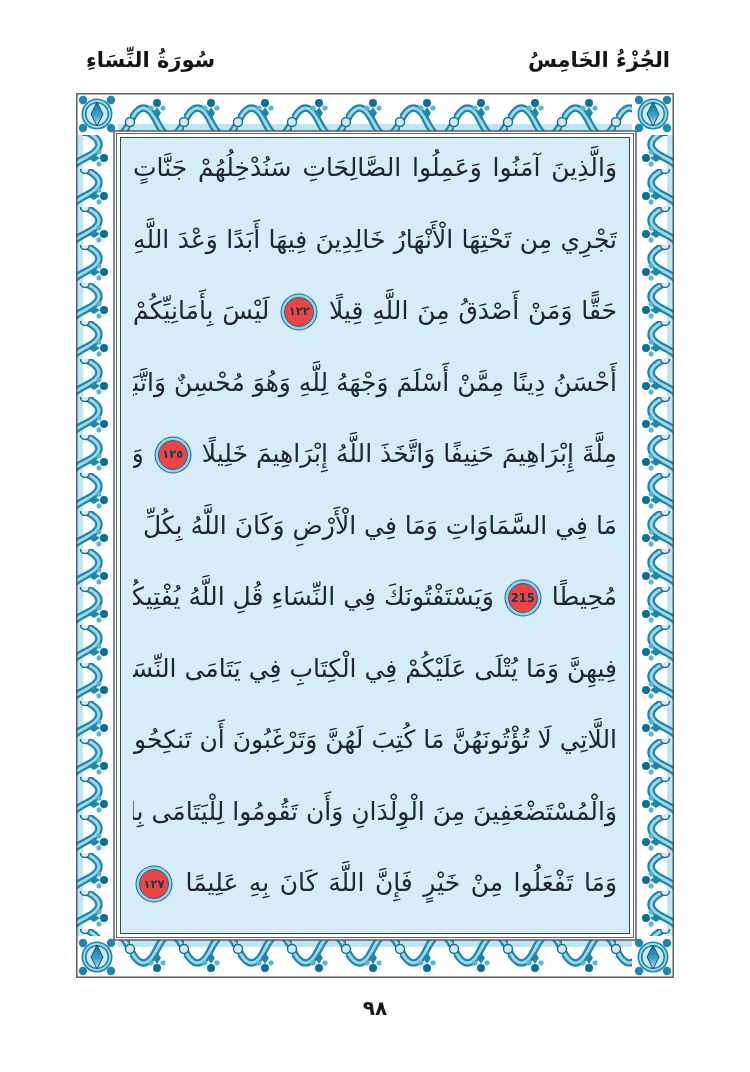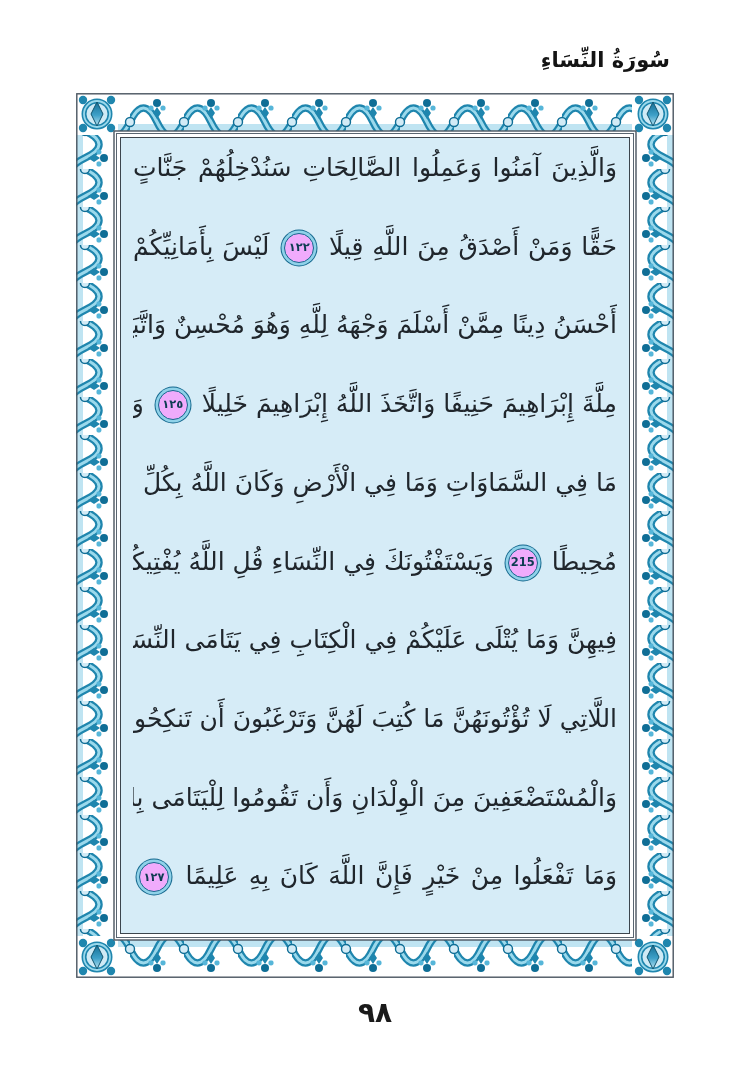--- a/index.html
+++ b/index.html
@@ -49,40 +49,41 @@
     white-space:nowrap;
     overflow:hidden;
   }
   .qtext { letter-spacing:0; }
 
   
   .ayah-marker {
     display:inline-flex; align-items:center; justify-content:center;
     width:30px; height:30px;
     border-radius:50%;
-    background:#f0abfc;
+    background:#ef4444;
     border:1.5px solid #15688e;
     box-shadow:0 0 0 2.5px #8fd2e9, 0 0 0 3.5px #15688e;
     font-size:11.5px; font-weight:bold; color:#0e3c52;
     vertical-align:middle;
     margin:0 6px;
     line-height:1;
   }
 
   
   .page-number {
     position:absolute; top:996px; left:0; width:100%;
     text-align:center;
-    font-size:28px; font-weight:bold; color:#1a1a1a;
+    font-size:20px; font-weight:bold; color:#1a1a1a;
   }
 </style>
 </head>
 <body>
 
 <div class="page-header">
+  <span>الجُزْءُ الخَامِسُ</span>
   <span>سُورَةُ النِّسَاءِ</span>
 </div>
 
 <div class="frame-wrap">
 
   <svg class="frame-svg" width="598" height="885" viewBox="0 0 598 885" xmlns="http://www.w3.org/2000/svg">
     <defs>
       <linearGradient id="bgrad" x1="0" y1="0" x2="0" y2="1">
         <stop offset="0" stop-color="#166f95"></stop>
         <stop offset="0.55" stop-color="#3ea0c8"></stop>
@@ -138,20 +139,21 @@
     <use href="#cornerMotif" x="0" y="843"></use>
     <use href="#cornerMotif" x="556" y="843"></use>
 
     <rect x="0.8" y="0.8" width="596.4" height="883.4" fill="none" stroke="#4a5560" stroke-width="1.4"></rect>
     <rect x="38" y="38" width="522" height="809" fill="none" stroke="#4a5560" stroke-width="1.4"></rect>
   </svg>
 
   <div class="text-panel">
     <div class="quran-lines">
         <div class="quran-line"><span class="qtext">وَالَّذِينَ آمَنُوا وَعَمِلُوا الصَّالِحَاتِ سَنُدْخِلُهُمْ جَنَّاتٍ</span></div>
+        <div class="quran-line"><span class="qtext">تَجْرِي مِن تَحْتِهَا الْأَنْهَارُ خَالِدِينَ فِيهَا أَبَدًا وَعْدَ اللَّهِ</span></div>
         <div class="quran-line"><span class="qtext">حَقًّا وَمَنْ أَصْدَقُ مِنَ اللَّهِ قِيلًا </span><span class="ayah-marker">١٢٢</span><span class="qtext"> لَيْسَ بِأَمَانِيِّكُمْ</span></div>
         <div class="quran-line"><span class="qtext">أَحْسَنُ دِينًا مِمَّنْ أَسْلَمَ وَجْهَهُ لِلَّهِ وَهُوَ مُحْسِنٌ وَاتَّبَعَ</span></div>
         <div class="quran-line"><span class="qtext">مِلَّةَ إِبْرَاهِيمَ حَنِيفًا وَاتَّخَذَ اللَّهُ إِبْرَاهِيمَ خَلِيلًا </span><span class="ayah-marker">١٢٥</span><span class="qtext"> وَلِلَّهِ</span></div>
         <div class="quran-line"><span class="qtext">مَا فِي السَّمَاوَاتِ وَمَا فِي الْأَرْضِ وَكَانَ اللَّهُ بِكُلِّ شَيْءٍ</span></div>
         <div class="quran-line"><span class="qtext">مُحِيطًا </span><span class="ayah-marker">215</span><span class="qtext"> وَيَسْتَفْتُونَكَ فِي النِّسَاءِ قُلِ اللَّهُ يُفْتِيكُمْ</span></div>
         <div class="quran-line"><span class="qtext">فِيهِنَّ وَمَا يُتْلَى عَلَيْكُمْ فِي الْكِتَابِ فِي يَتَامَى النِّسَاءِ</span></div>
         <div class="quran-line"><span class="qtext">اللَّاتِي لَا تُؤْتُونَهُنَّ مَا كُتِبَ لَهُنَّ وَتَرْغَبُونَ أَن تَنكِحُوهُنَّ</span></div>
         <div class="quran-line"><span class="qtext">وَالْمُسْتَضْعَفِينَ مِنَ الْوِلْدَانِ وَأَن تَقُومُوا لِلْيَتَامَى بِالْقِسْطِ</span></div>
         <div class="quran-line"><span class="qtext">وَمَا تَفْعَلُوا مِنْ خَيْرٍ فَإِنَّ اللَّهَ كَانَ بِهِ عَلِيمًا </span><span class="ayah-marker">١٢٧</span></div>
       </div>

